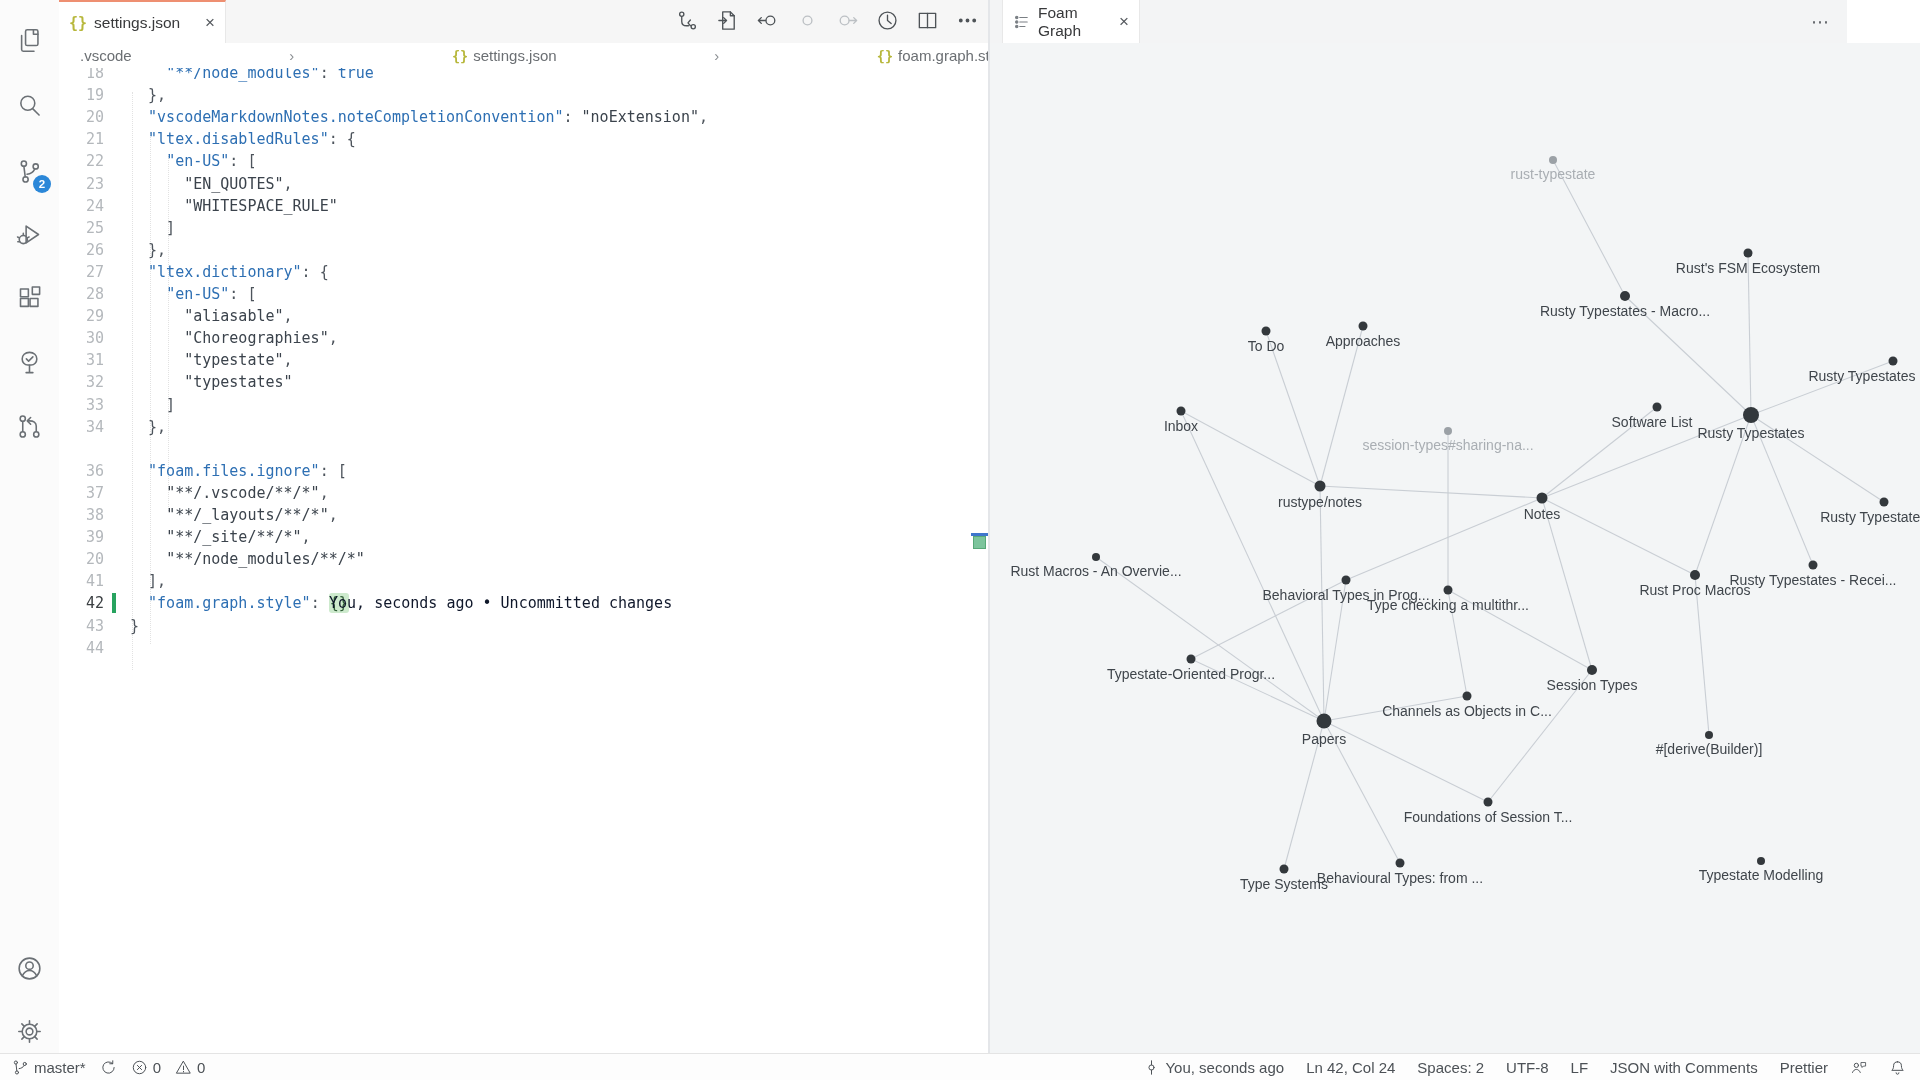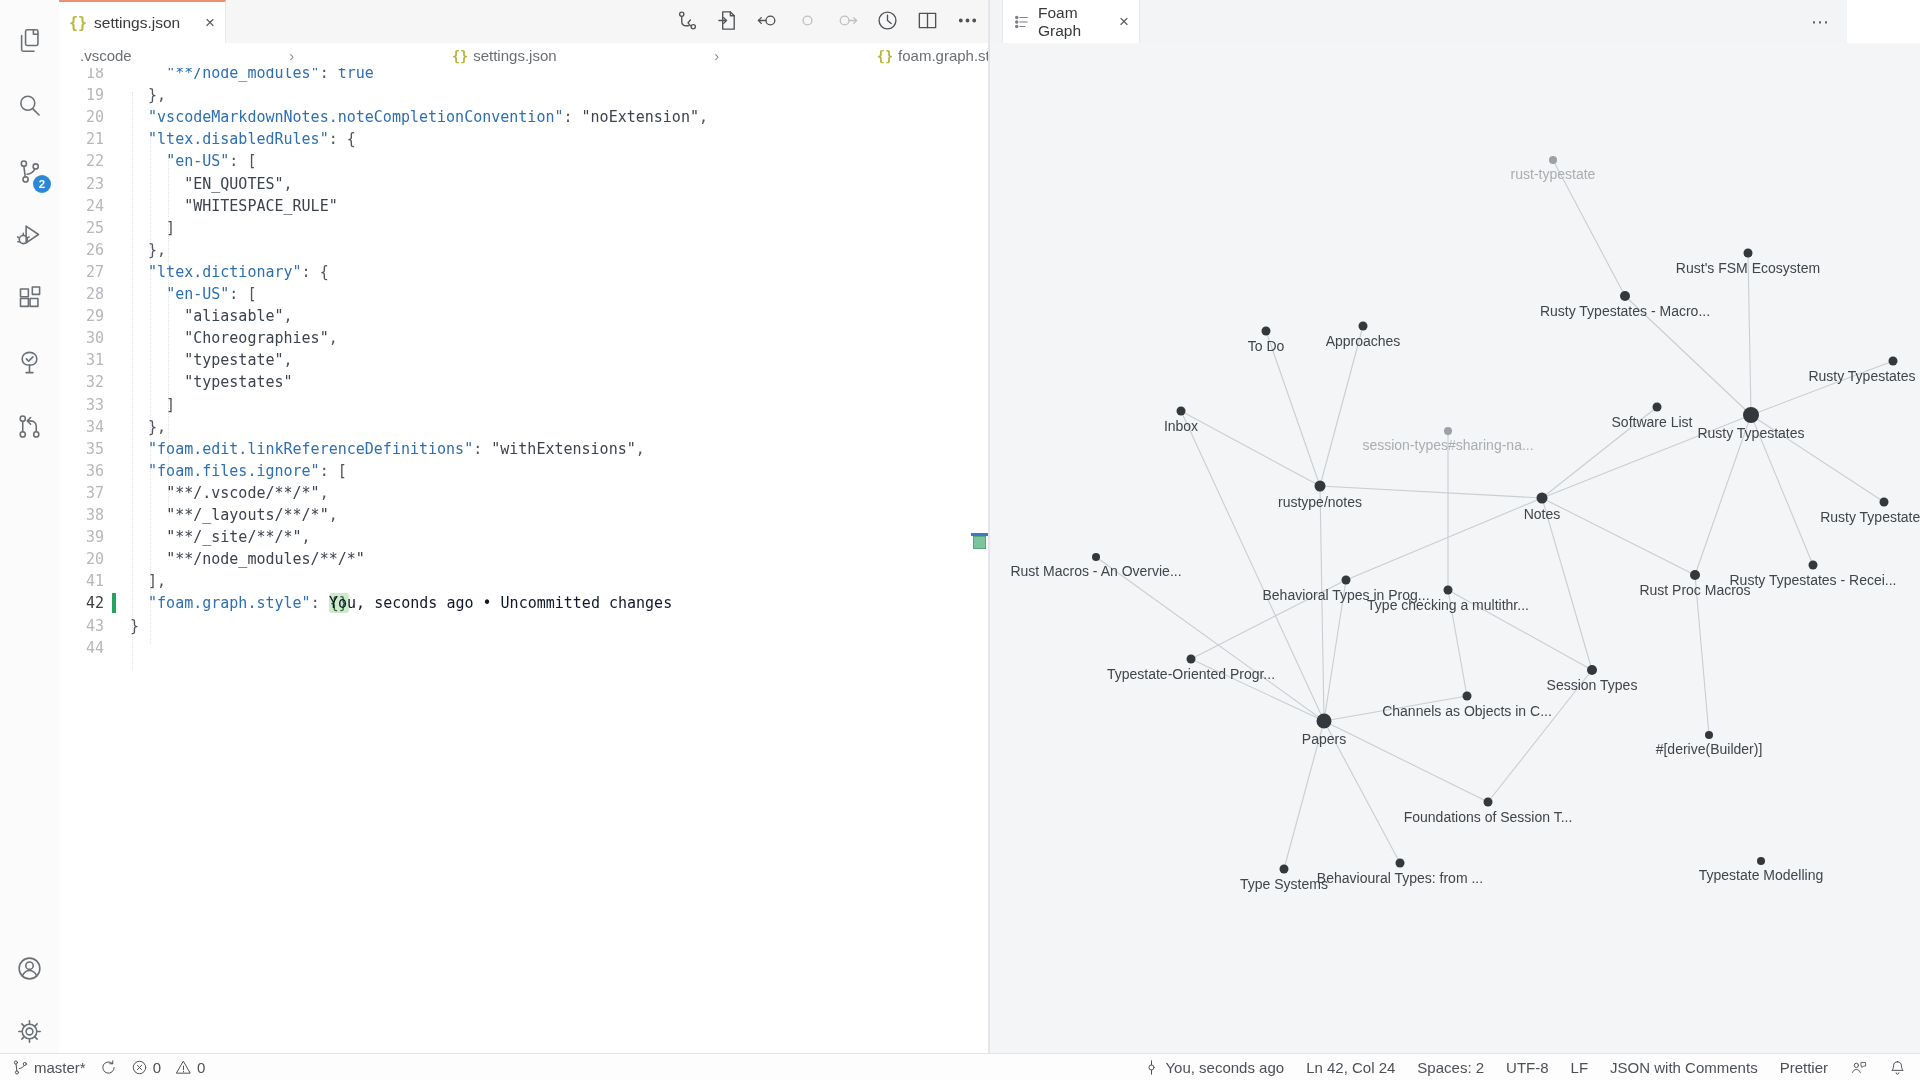--- a/index.html
+++ b/index.html
@@ -240,21 +240,20 @@
       <div class="code-line" style="top: 148.7px;"><span class="ln">25</span><span class="ltext"><span class="tk-p">    ]</span></span></div>
       <div class="code-line" style="top: 170.8px;"><span class="ln">26</span><span class="ltext"><span class="tk-p">  },</span></span></div>
       <div class="code-line" style="top: 192.9px;"><span class="ln">27</span><span class="ltext"><span class="tk-p">  </span><span class="tk-k">"ltex.dictionary"</span><span class="tk-p">: {</span></span></div>
       <div class="code-line" style="top: 215px;"><span class="ln">28</span><span class="ltext"><span class="tk-p">    </span><span class="tk-k">"en-US"</span><span class="tk-p">: [</span></span></div>
       <div class="code-line" style="top: 237.1px;"><span class="ln">29</span><span class="ltext"><span class="tk-p">      </span><span class="tk-s">"aliasable"</span><span class="tk-p">,</span></span></div>
       <div class="code-line" style="top: 259.2px;"><span class="ln">30</span><span class="ltext"><span class="tk-p">      </span><span class="tk-s">"Choreographies"</span><span class="tk-p">,</span></span></div>
       <div class="code-line" style="top: 281.3px;"><span class="ln">31</span><span class="ltext"><span class="tk-p">      </span><span class="tk-s">"typestate"</span><span class="tk-p">,</span></span></div>
       <div class="code-line" style="top: 303.4px;"><span class="ln">32</span><span class="ltext"><span class="tk-p">      </span><span class="tk-s">"typestates"</span></span></div>
       <div class="code-line" style="top: 325.5px;"><span class="ln">33</span><span class="ltext"><span class="tk-p">    ]</span></span></div>
       <div class="code-line" style="top: 347.6px;"><span class="ln">34</span><span class="ltext"><span class="tk-p">  },</span></span></div>
-      <div class="code-line" style="top: 369.7px;"><span class="ln">35</span><span class="ltext"><span class="tk-p">  </span><span class="tk-k">"foam.edit.linkReferenceDefinitions"</span><span class="tk-p">: </span><span class="tk-s">"withExtensions"</span><span class="tk-p">,</span></span></div>
       <div class="code-line" style="top: 391.8px;"><span class="ln">36</span><span class="ltext"><span class="tk-p">  </span><span class="tk-k">"foam.files.ignore"</span><span class="tk-p">: [</span></span></div>
       <div class="code-line" style="top: 413.9px;"><span class="ln">37</span><span class="ltext"><span class="tk-p">    </span><span class="tk-s">"**/.vscode/**/*"</span><span class="tk-p">,</span></span></div>
       <div class="code-line" style="top: 436px;"><span class="ln">38</span><span class="ltext"><span class="tk-p">    </span><span class="tk-s">"**/_layouts/**/*"</span><span class="tk-p">,</span></span></div>
       <div class="code-line" style="top: 458.1px;"><span class="ln">39</span><span class="ltext"><span class="tk-p">    </span><span class="tk-s">"**/_site/**/*"</span><span class="tk-p">,</span></span></div>
       <div class="code-line" style="top: 480.2px;"><span class="ln">20</span><span class="ltext"><span class="tk-p">    </span><span class="tk-s">"**/node_modules/**/*"</span></span></div>
       <div class="code-line" style="top: 502px;"><span class="ln">41</span><span class="ltext"><span class="tk-p">  ],</span></span></div>
       <div class="code-line" style="top: 524.4px;"><span class="ln active">42</span><span class="gutter-mod"></span><span class="ltext"><span class="tk-p">  </span><span class="tk-k">"foam.graph.style"</span><span class="tk-p">: </span><span class="tk-hl">{}</span></span><span class="blame">You, seconds ago • Uncommitted changes</span></div>
       <div class="code-line" style="top: 546.5px;"><span class="ln">43</span><span class="ltext"><span class="tk-p">}</span></span></div>
       <div class="code-line" style="top: 568.6px;"><span class="ln">44</span><span class="ltext"></span></div>
     </div>

